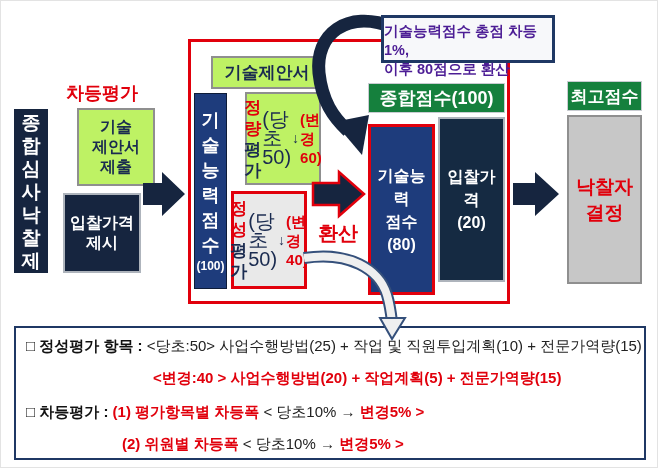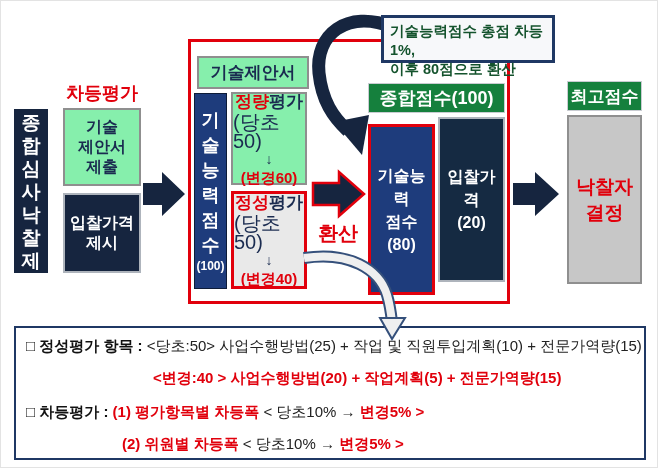--- a/index.html
+++ b/index.html
@@ -11,43 +11,43 @@
   }
   .abs{position:absolute;box-sizing:border-box;}
   .center{display:flex;align-items:center;justify-content:center;text-align:center;}
   .pre{white-space:pre-line;}
 
   
   .vbar{
     background:#16253F;color:#ffffff;font-weight:bold;
     display:flex;align-items:center;justify-content:center;text-align:center;
   }
-  .graybox{background:#86efac;border:2px solid #8F8F8F;color:#1A2B50;font-weight:bold;}
+  .graybox{background:#bef264;border:2px solid #8F8F8F;color:#1A2B50;font-weight:bold;margin-left:14px;}
   .darkbox{background:#16253F;border:2px solid #AEB4BC;color:#ffffff;font-weight:bold;}
   .red-label{color:#E1000C;font-weight:bold;}
 
   
   #red-frame{border:3px solid #E1000C;background:transparent;}
 
   .bluebar{background:#1E3C7C;border:1px solid #0E1C38;color:#fff;font-weight:bold;}
   .redbox{background:#E9E9E9;border:3px solid #E1000C;}
-  .evalbox{display:flex;flex-direction:column;align-items:center;justify-content:center;gap:1px;}
+  .evalbox{display:flex;align-items:center;justify-content:center;gap:1px;}
   .evalbox .l1{font-size:17px;font-weight:bold;color:#1A2B50;line-height:21px;}
   .evalbox .l2{font-size:20px;font-weight:normal;color:#1A2B50;line-height:19px;}
   .evalbox .l3{font-size:14px;font-weight:bold;color:#1A2B50;line-height:15px;}
   .evalbox .l4{font-size:15px;font-weight:bold;color:#E1000C;line-height:19px;}
 
   .title-dark{background:#15803d;border:1px solid #C9CCD2;color:#fff;font-weight:bold;}
   .score-blue{background:#1E3C7C;border:3px solid #E1000C;color:#fff;font-weight:bold;}
   .score-navy{background:#152A42;border:2px solid #AEB4BC;color:#fff;font-weight:bold;}
   .result-gray{background:#C7C7C7;border:2px solid #8F8F8F;color:#E1000C;font-weight:bold;}
 
   #callout{
-    background:#F7F8FA;border:3px solid #1F3864;color:#14532d;
-    font-weight:bold;font-size:14.5px;line-height:19px;padding:4px 6px;z-index:7;
+    background:#F7F8FA;border:3px solid #1F3864;color:#4c1d95;
+    font-weight:bold;font-size:14.5px;line-height:19px;padding:4px 0;z-index:7;
   }
   #svg-arrows{position:absolute;left:0;top:0;z-index:6;pointer-events:none;}
 
   #notes-box{border:2px solid #1F3864;background:#ffffff;font-size:15px;color:#1A1A1A;}
   .note-line{position:absolute;white-space:nowrap;}
   .seg-head{font-weight:bold;color:#111111;}
   .seg-plain{color:#222222;}
   .seg-red{color:#E1000C;font-weight:bold;}
 </style>
 </head>

